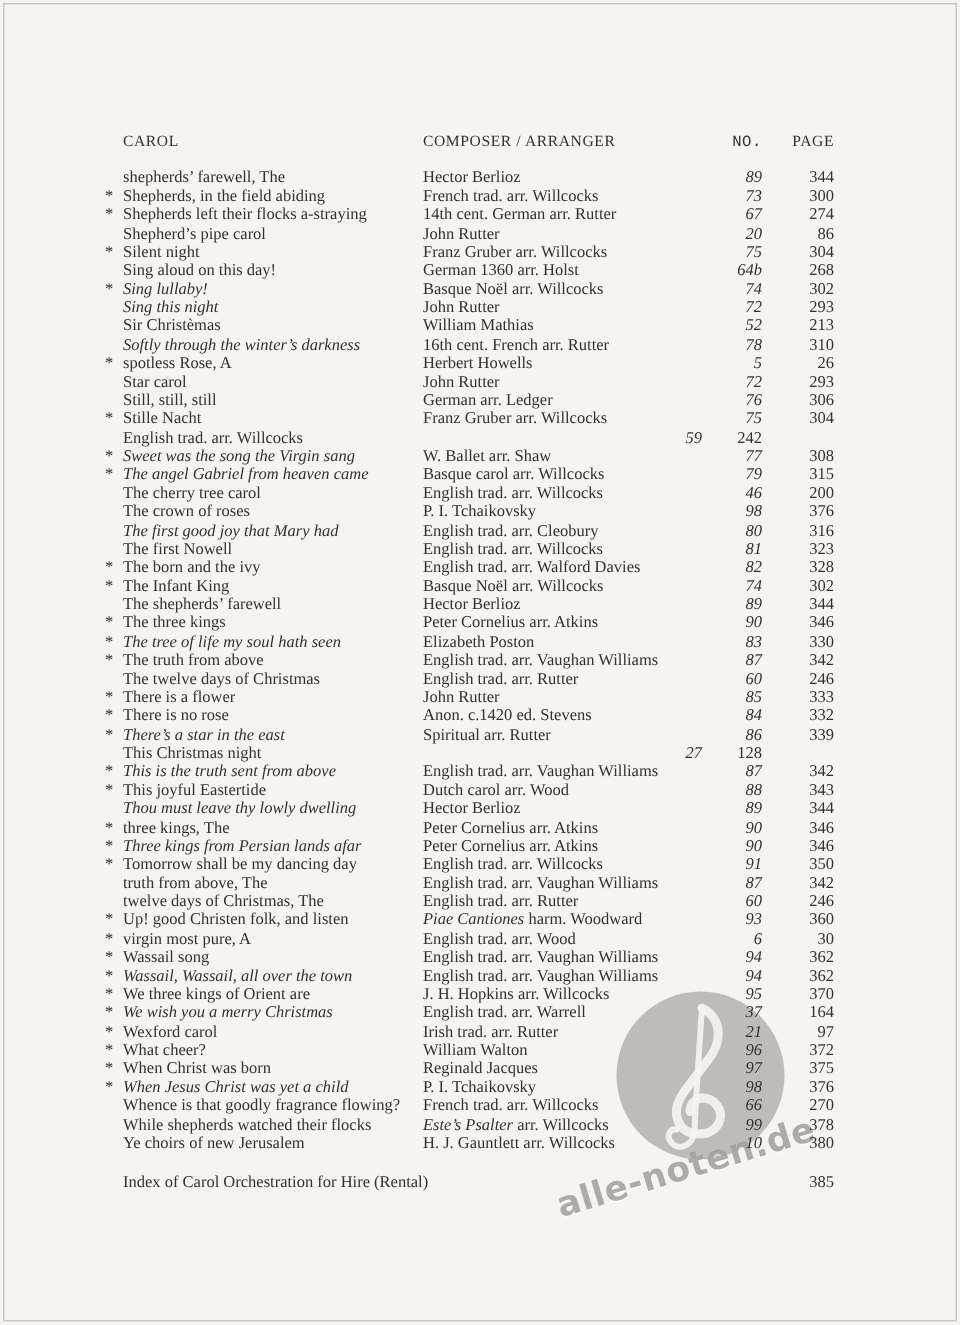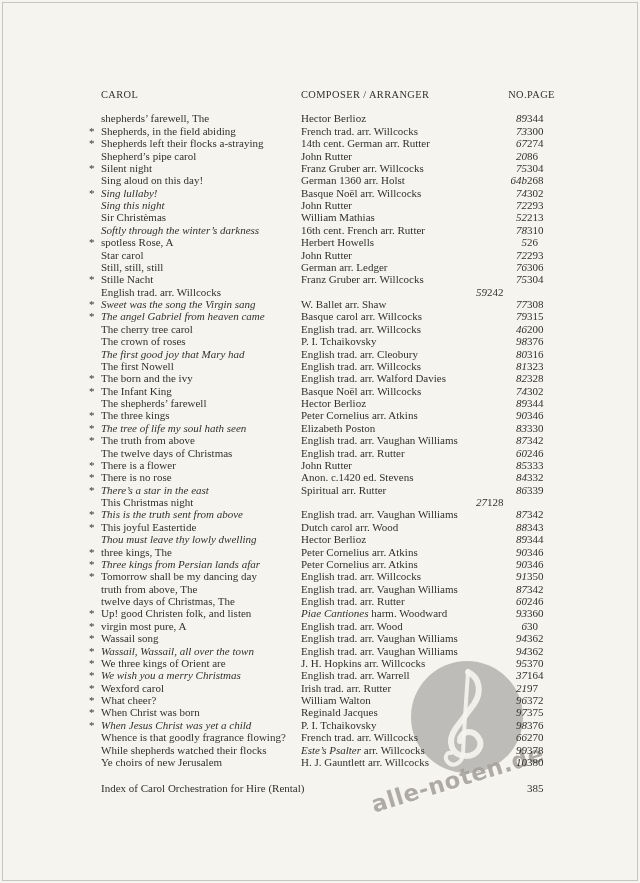--- a/index.html
+++ b/index.html
@@ -16,21 +16,21 @@
     overflow: hidden;
   }
   .page-border {
     position: absolute;
     inset: 2px;
     border: 1px solid #c9c6bf;
     pointer-events: none;
   }
   .index-table {
     position: absolute;
-    left: 89px;
+    left: 70px;
     top: 89px;
     width: 486px;
     z-index: 2;
   }
   .row {
     display: grid;
     grid-template-columns: 12px 200px 186px 40px 48px;
     line-height: 12.37px;
     font-size: 11px;
     white-space: nowrap;
@@ -42,22 +42,22 @@
   }
   .cell-star { text-align: left; }
   .cell-title { overflow: visible; }
   .cell-title.it { font-style: italic; }
   .cell-composer { overflow: visible; }
   .cell-composer i { font-style: italic; }
   .cell-no {
     text-align: right;
     font-style: italic;
   }
-  .header-row .cell-no { font-style: normal; }
-  .cell-page { }
+  .header-row .cell-no { font-style: normal; font-family: Liberation Mono, monospace; }
+  .cell-page { text-align: right; }
   .footer-block { margin-top: 14px; }
   .footer-block .cell-title { grid-column: 2 / 4; }
 
   
   .watermark {
     position: absolute;
     z-index: 1;
     left: 0; top: 0;
     width: 640px; height: 883px;
     pointer-events: none;

